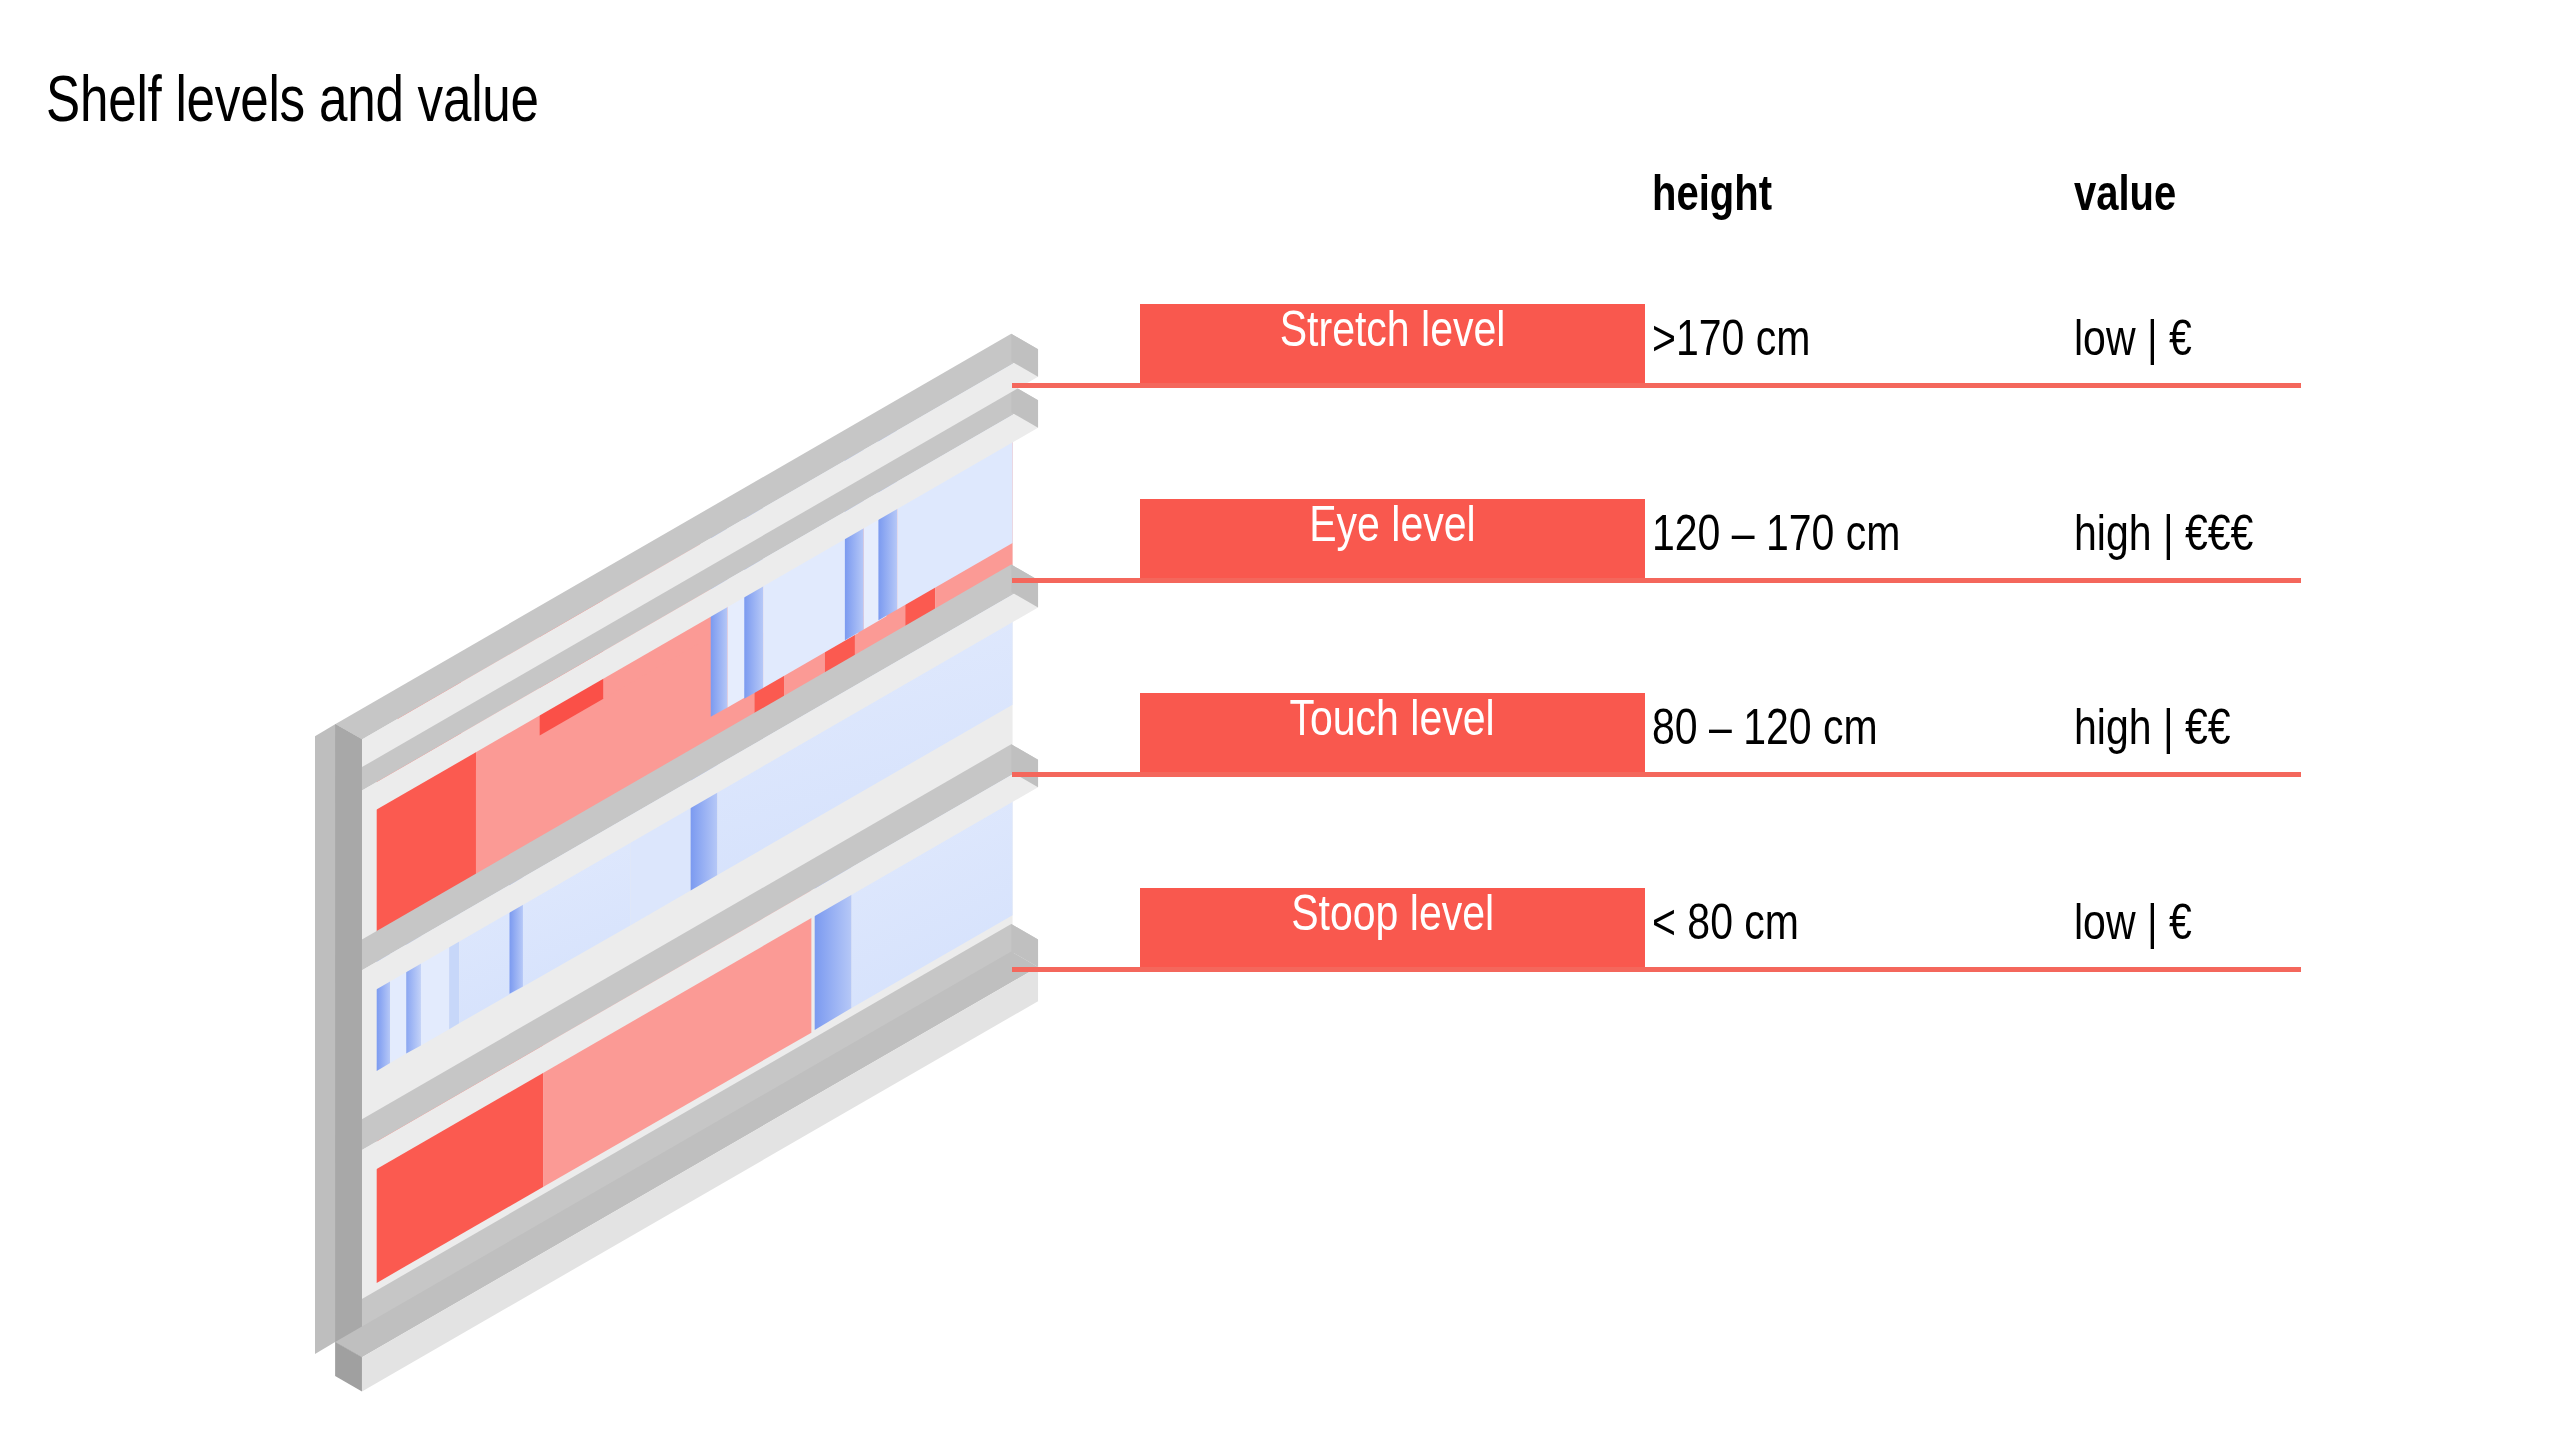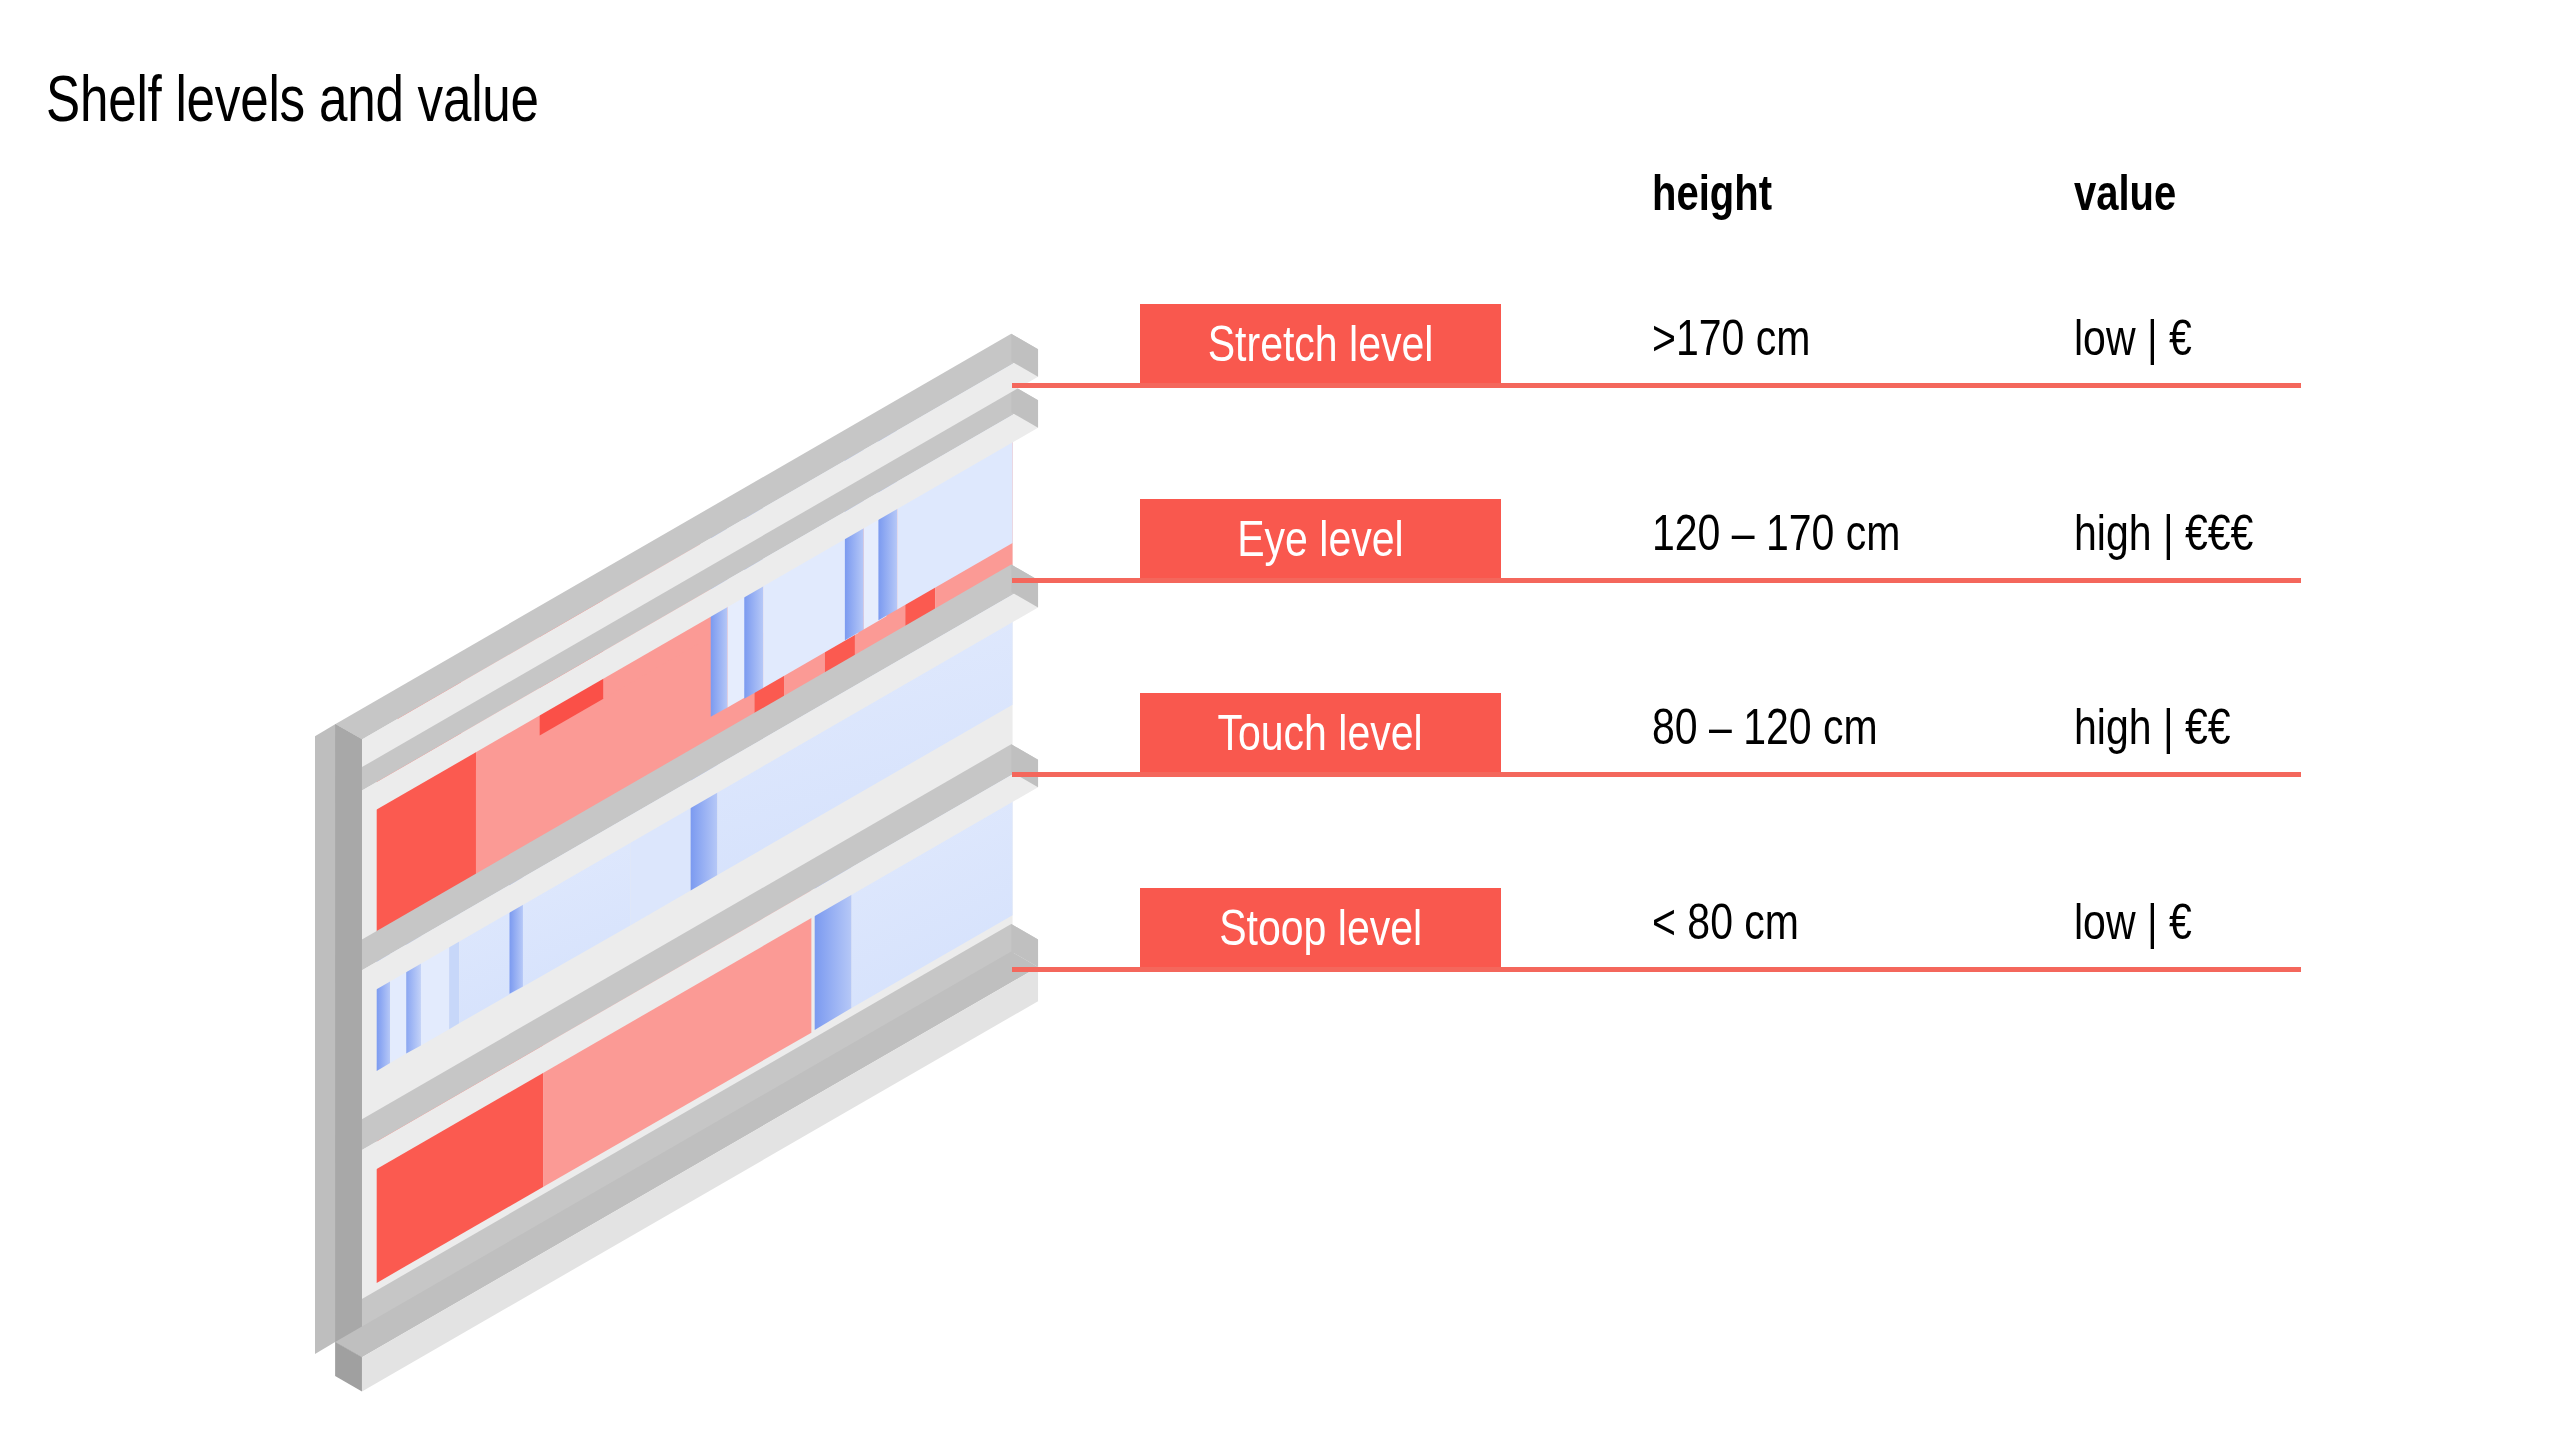--- a/index.html
+++ b/index.html
@@ -32,23 +32,23 @@
   }
   #col-head-height{left:1652px;top:164px;}
   #col-head-value{left:2074px;top:164px;}
 
   .legend-row{position:absolute;left:0;width:2576px;height:0;}
   .row-line{
     position:absolute;left:1012px;width:1289px;height:5.4px;
     background:#F4675C;top:0;
   }
   .row-badge{
-    position:absolute;left:1140px;width:361px;height:79px;
+    position:absolute;left:1140px;width:505px;height:79px;
     background:#F9584E;top:-79px;
-    display:flex;align-items:center;justify-content:center;
+    display:flex;justify-content:center;
   }
   .row-badge span{
     font-size:50px;font-weight:400;color:#ffffff;white-space:nowrap;
     transform:scaleX(0.82);transform-origin:center center;
     line-height:1;
   }
   .row-height{
     position:absolute;left:1652px;top:-74px;
     font-size:50px;color:#000;white-space:nowrap;
     transform:scaleX(0.82);transform-origin:left center;

